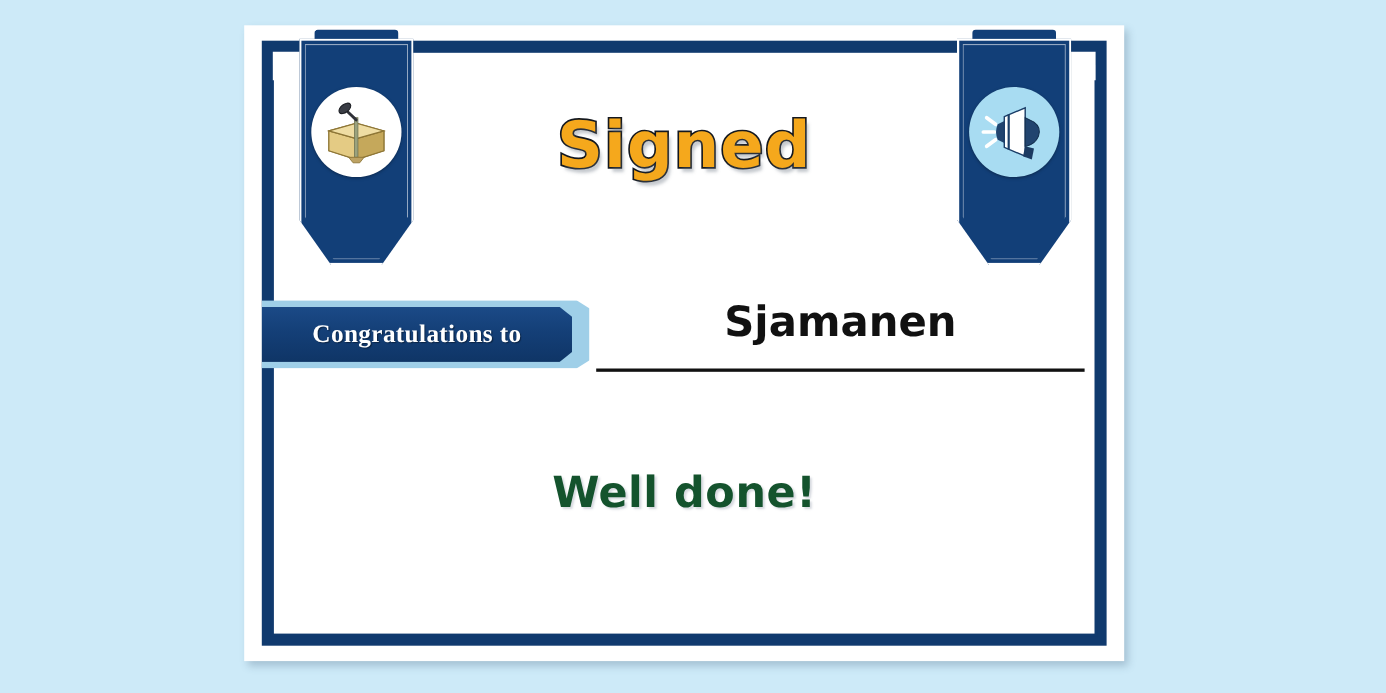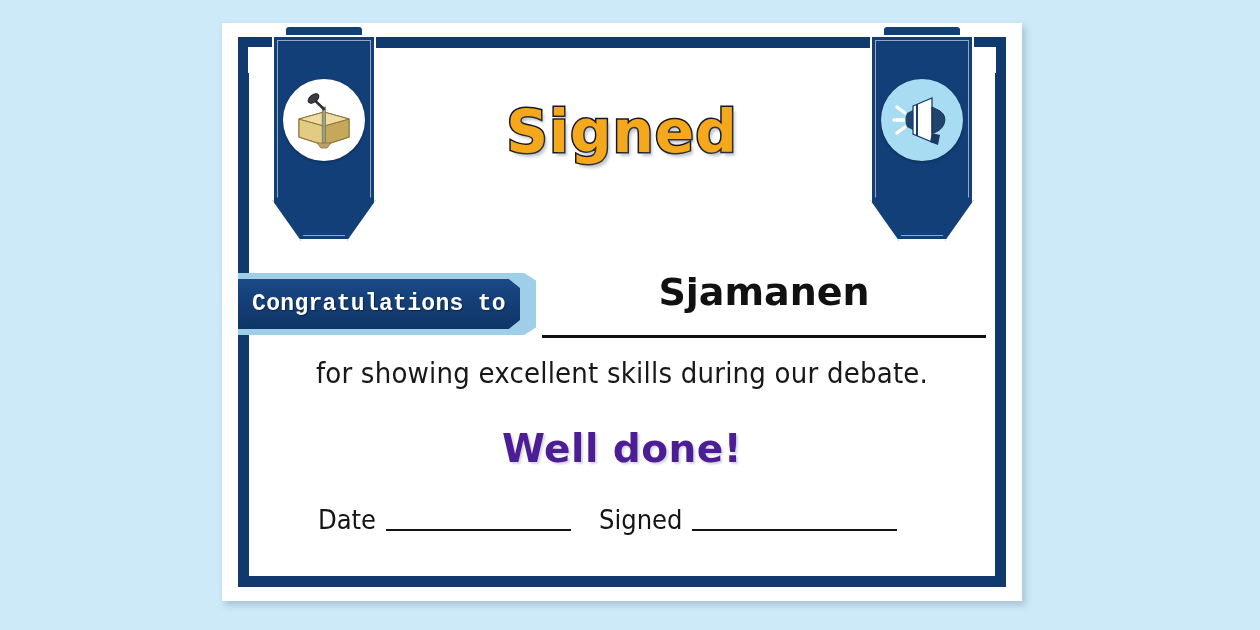--- a/index.html
+++ b/index.html
@@ -183,21 +183,21 @@
     background: linear-gradient(to bottom, #1b4a87 0%, #143f77 45%, #0f3566 100%);
     clip-path: polygon(
       0% 0%, 96% 0%, 100% 18%, 100% 82%, 96% 100%, 0% 100%
     );
     display: flex;
     align-items: center;
     justify-content: center;
   }
   #ribbon-label {
     color: #ffffff;
-    font-family: Liberation Mono, monospace;
+    font-family: Liberation Serif, serif;
     font-weight: bold;
     font-size: 23px;
     letter-spacing: .3px;
     white-space: nowrap;
     text-shadow: 1px 1px 1px rgba(0,0,0,.4);
   }
 
   
   #name-row {
     position: absolute;
@@ -236,21 +236,21 @@
 
   #well-done {
     position: absolute;
     left: 0;
     right: 0;
     top: 403px;
     text-align: center;
     font-family: "DejaVu Sans", sans-serif;
     font-weight: bold;
     font-size: 39px;
-    color: #4c1d95;
+    color: #14532d;
     letter-spacing: .5px;
     text-shadow: 2px 2px 2px rgba(120,130,150,.30);
   }
 
   
   #signature-row {
     position: absolute;
     left: 96px;
     right: 70px;
     top: 481px;
@@ -339,26 +339,18 @@
       <div class="ribbon-face">
         <span id="ribbon-label">Congratulations to</span>
       </div>
     </div>
 
     <div id="name-row">
       <div id="recipient-name">Sjamanen</div>
       <div id="name-underline"></div>
     </div>
 
-    <div id="body-line">for showing excellent skills during our debate.</div>
 
     <div id="well-done">Well done!</div>
 
-    <div id="signature-row">
-      <span class="sig-label">Date</span>
-      <span class="sig-rule" id="date-rule"></span>
-      <span class="sig-gap"></span>
-      <span class="sig-label">Signed</span>
-      <span class="sig-rule" id="signed-rule"></span>
-    </div>
 
   </div>
 </div>
 
 </body></html>

